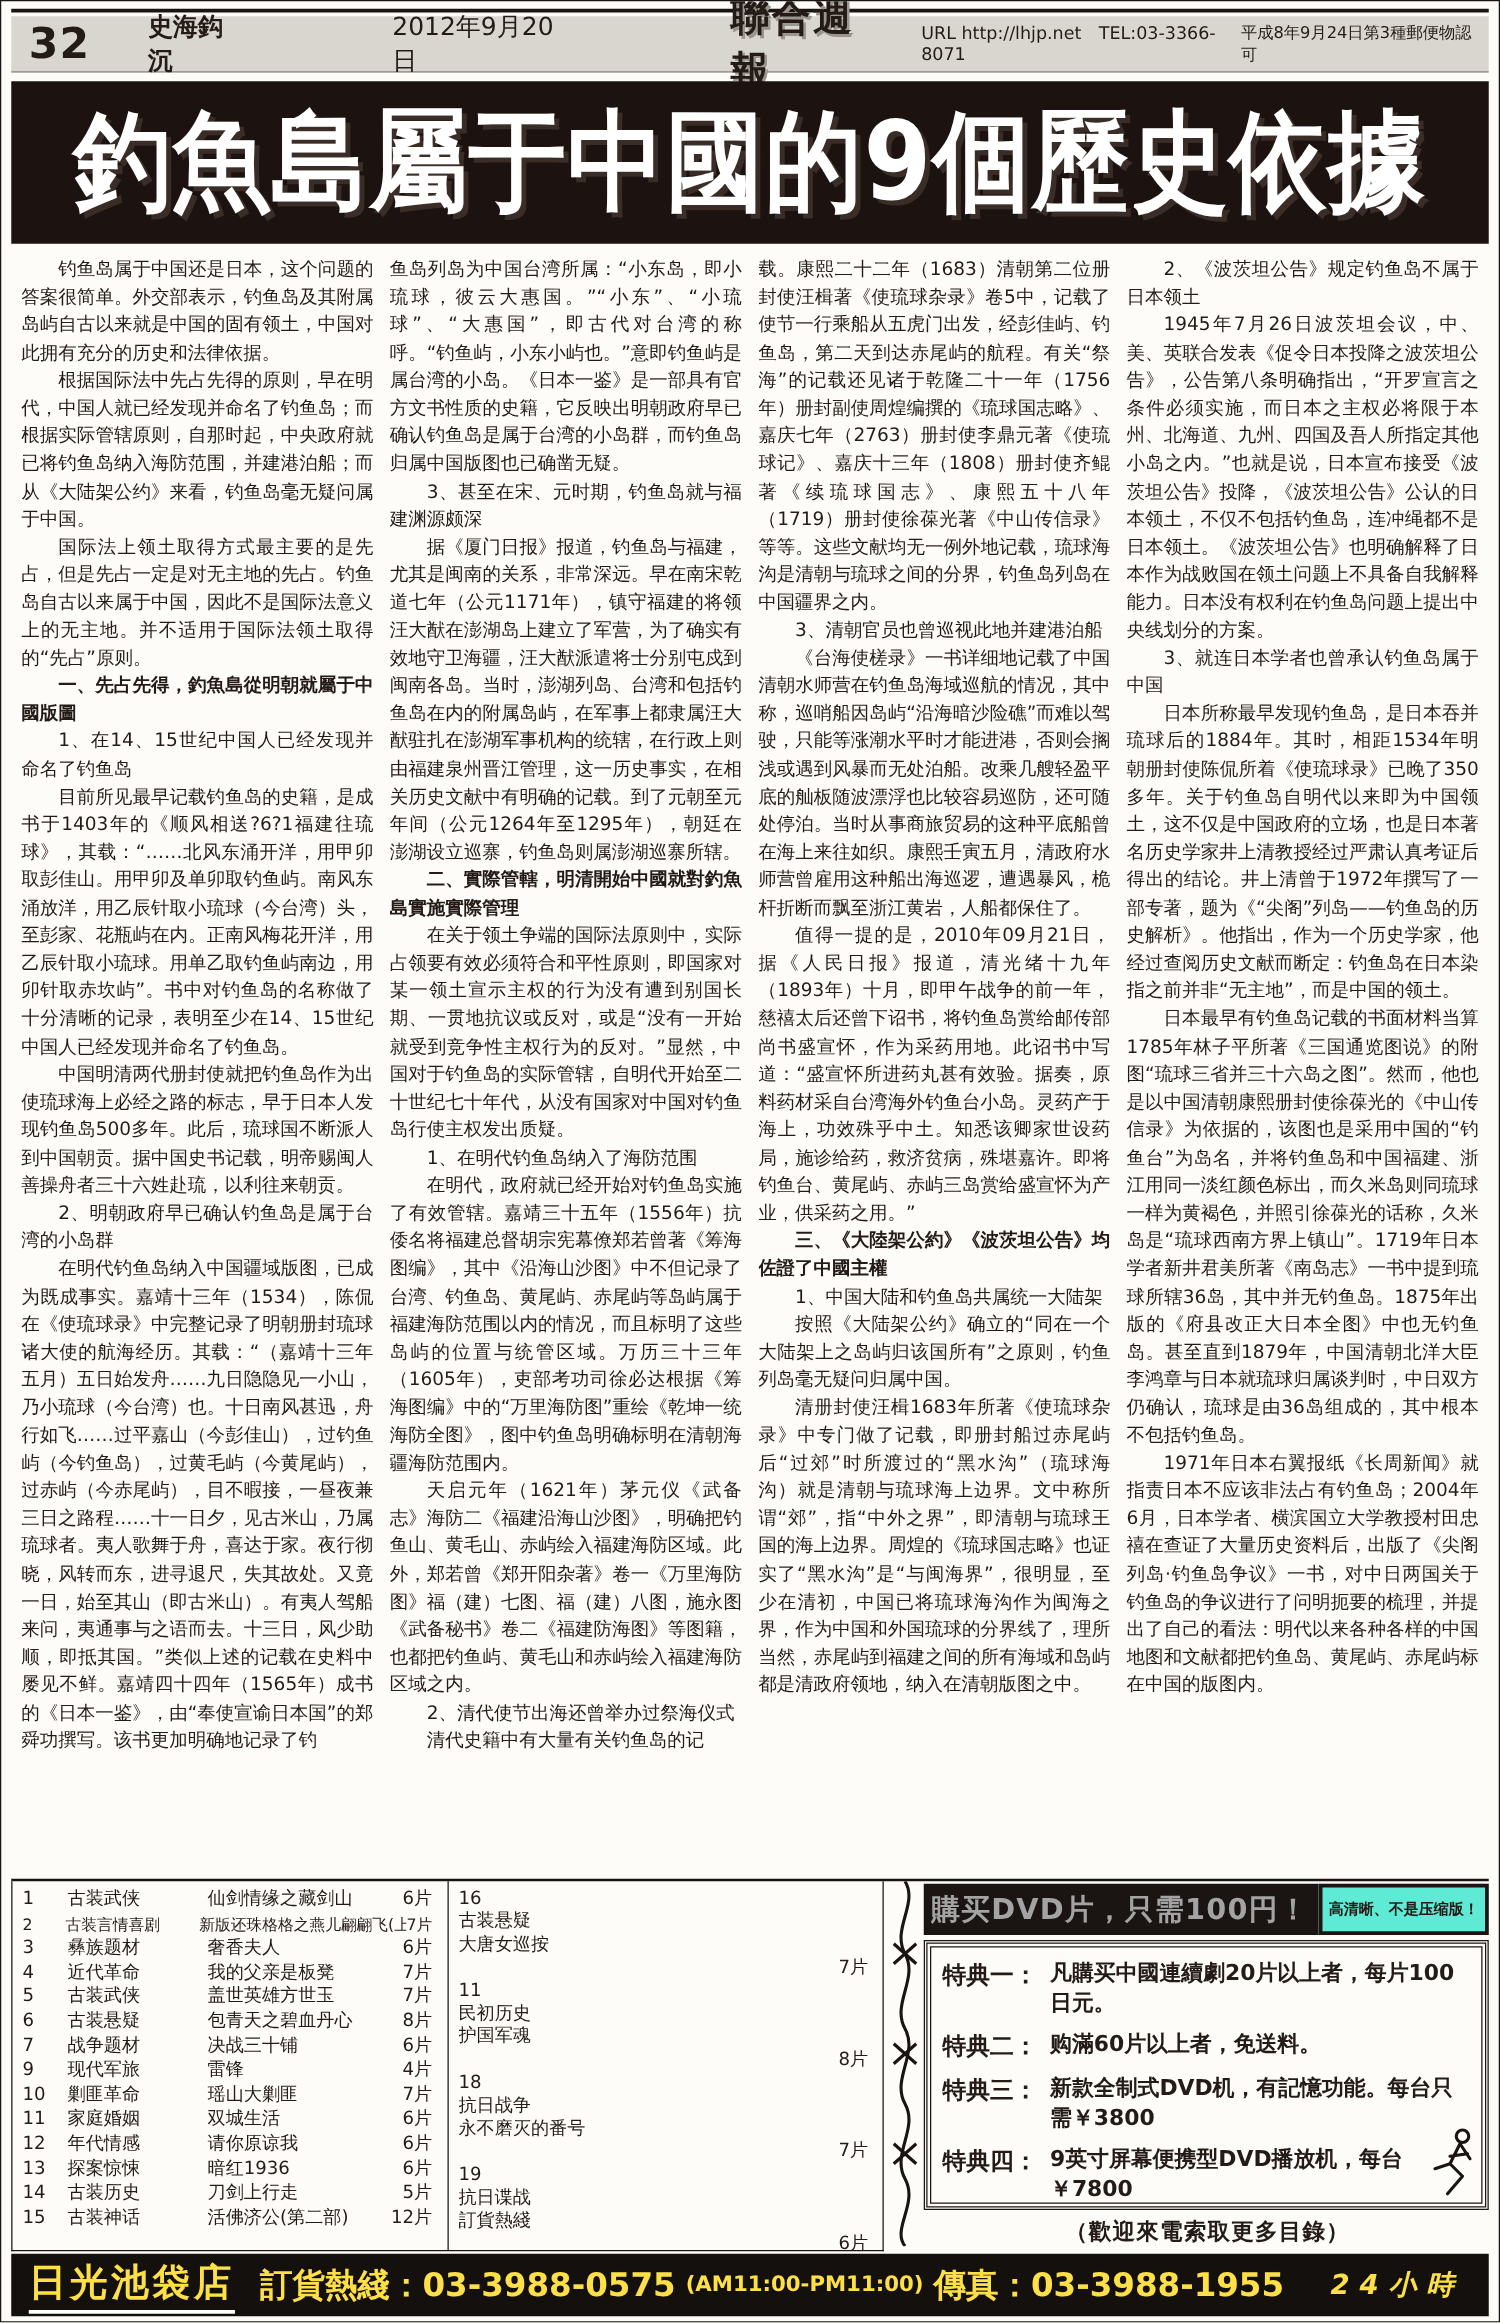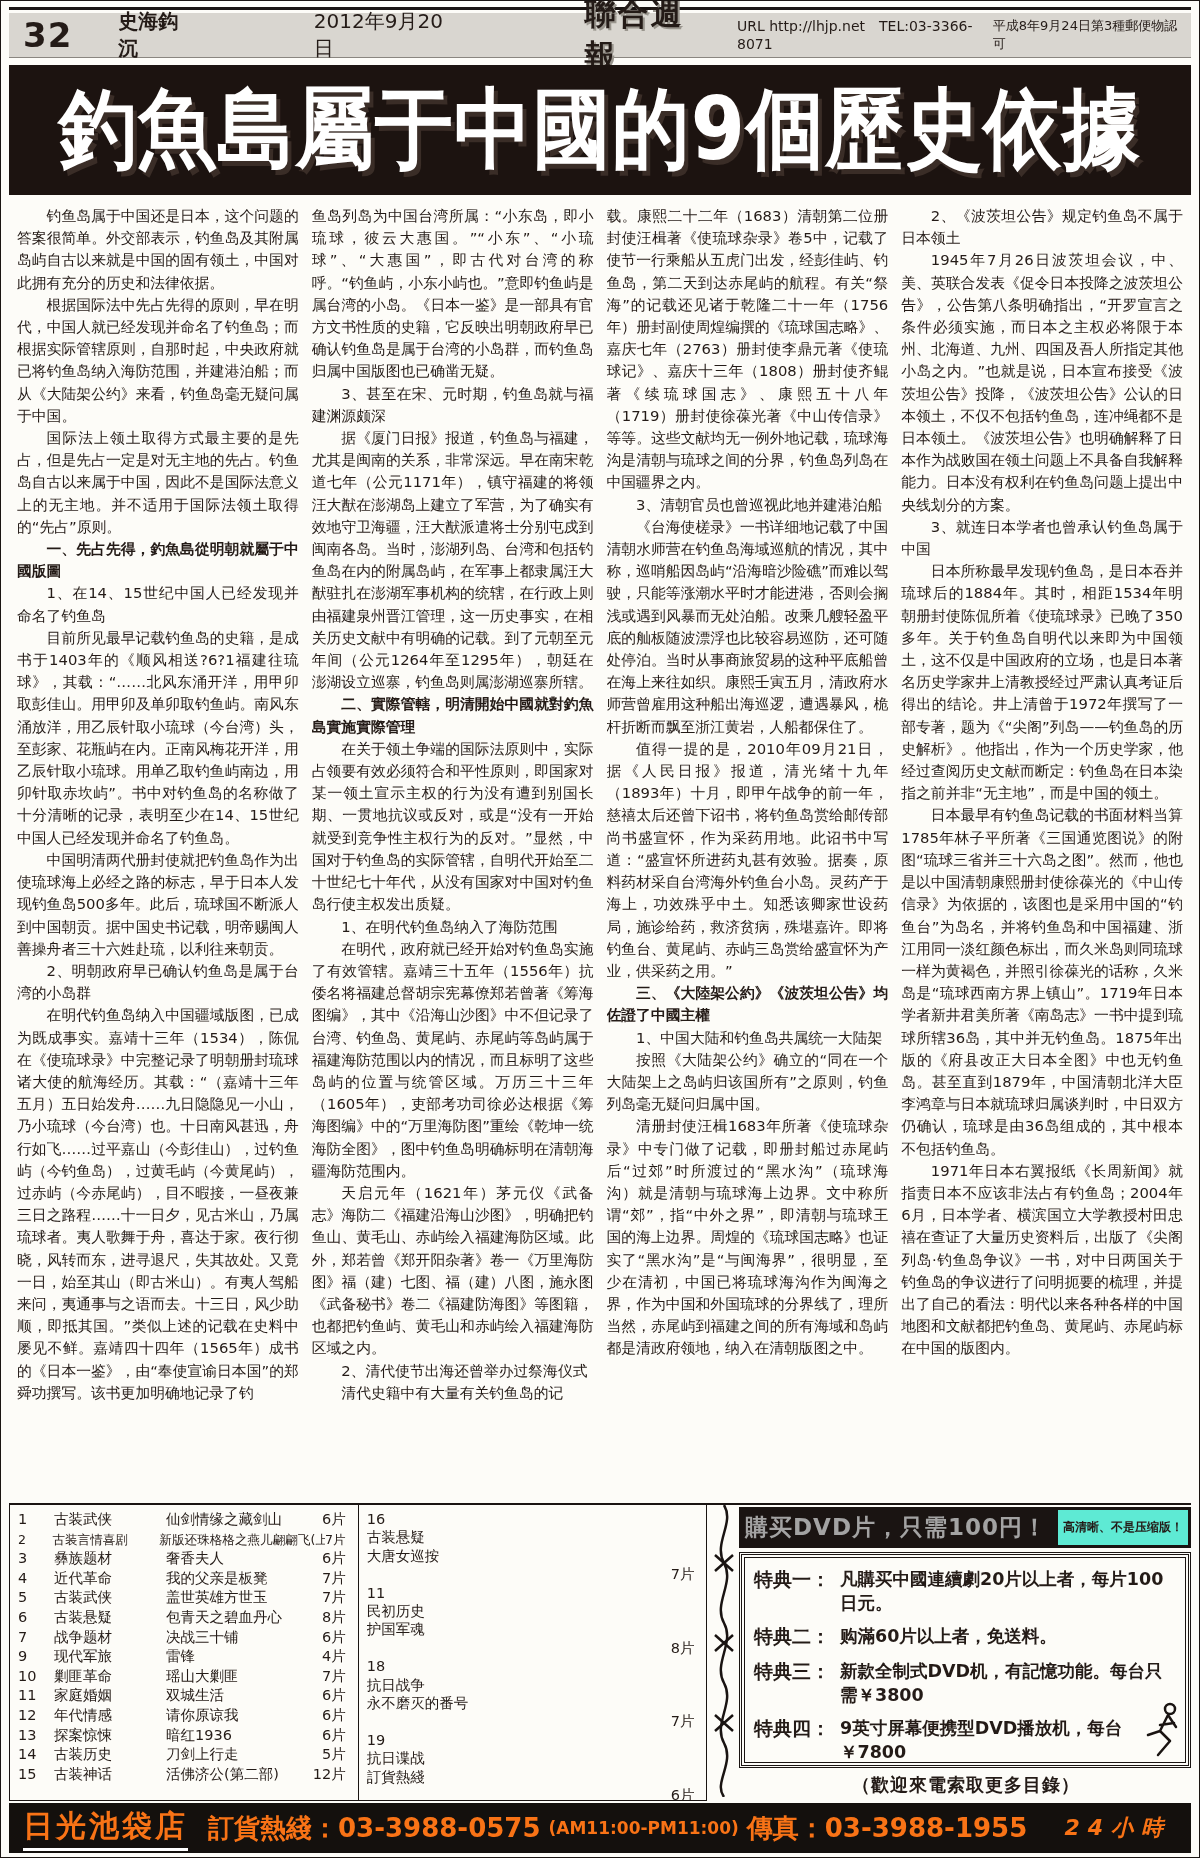--- a/index.html
+++ b/index.html
@@ -54,21 +54,21 @@
   .ad-header-white{border:3px solid #1a1412;font-weight:900;font-size:12px;display:flex;
                    align-items:center;padding:0 5px;white-space:nowrap;background:#5eead4;}
   .ad-box{border:3px double #1a1412;outline:1px solid #1a1412;outline-offset:-6px;
           padding:12px 10px 6px 12px;height:216px;box-sizing:border-box;position:relative;}
   .ad-item{display:flex;margin-bottom:9px;}
   .ad-label{font-weight:900;font-size:19px;white-space:nowrap;margin-right:10px;}
   .ad-text{font-size:17.5px;font-weight:700;line-height:24px;}
   .ad-footer{font-weight:900;font-size:18px;text-align:center;margin-top:4px;letter-spacing:1px;}
   .runner{position:absolute;right:4px;bottom:2px;}
   
-  .bar{position:absolute;top:1802px;left:8px;right:8px;height:50px;background:#14100d;color:#f97316;
+  .bar{position:absolute;top:1802px;left:8px;right:8px;height:50px;background:#14100d;color:#fde047;
        display:flex;align-items:center;padding:0 14px;box-sizing:border-box;}
   .store{font-size:30px;font-weight:900;letter-spacing:3px;border-bottom:3px solid #fff;
          padding-bottom:1px;}
   .order{font-size:26px;font-weight:900;margin-left:20px;white-space:nowrap;}
   .hours{font-size:17px;font-weight:700;margin:0 8px;}
   .fax{font-size:26px;font-weight:900;white-space:nowrap;}
   .badge{margin-left:auto;font-size:22px;font-weight:900;font-style:italic;letter-spacing:8px;
          margin-right:6px;}
 </style>
 </head>

